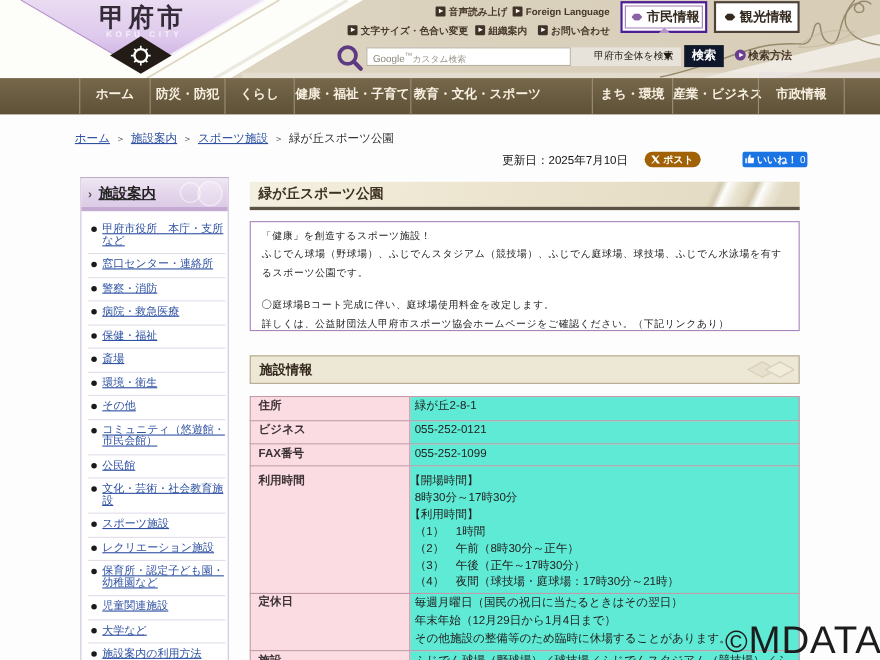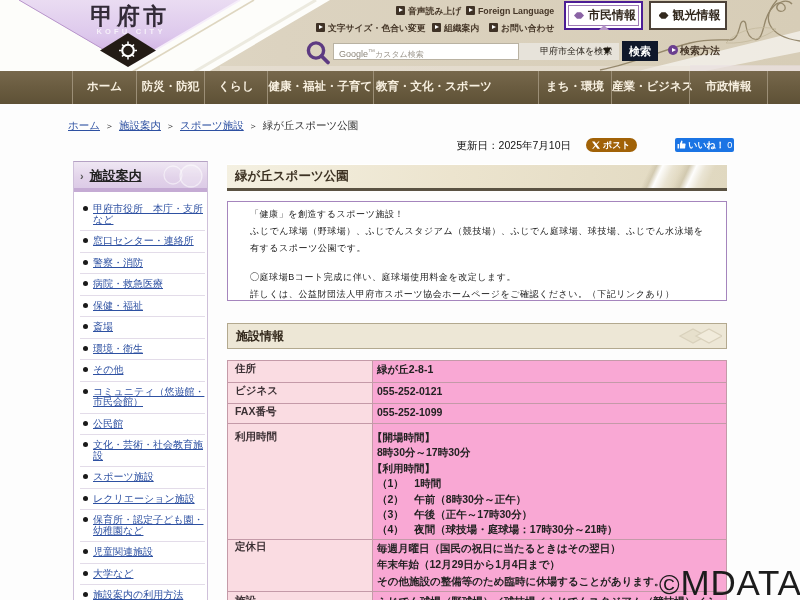--- a/index.html
+++ b/index.html
@@ -51,27 +51,27 @@
 #sbhead .arr{font-size:11px;color:#555;font-weight:bold;}
 #sblist{list-style:none;padding:7px 2px 4px 6px;}
 #sblist li{border-bottom:1px solid #e3dce9;padding:5px 0 5px 13px;position:relative;font-size:10px;line-height:10.5px;}
 #sblist li:last-child{border-bottom:none;}
 #sblist li:before{content:"";position:absolute;left:3px;top:7px;width:5px;height:5px;border-radius:50%;background:#1a1a1a;}
 #sblist a{color:#2e51a2;text-decoration:underline;}
 
 #main{position:absolute;left:227px;top:164px;width:500px;}
 #ptitle{height:27px;background:linear-gradient(100deg,#f4f0e1,#ece4ce 45%,#e0d8c0);border-top:1px solid #fff;border-bottom:3px solid #5a5242;font-size:12.5px;font-weight:bold;color:#3c3122;line-height:22px;padding-left:8px;position:relative;overflow:hidden;}
 #ptitle .streak{position:absolute;right:0;top:0;width:110px;height:24px;background:linear-gradient(115deg,rgba(255,255,255,0) 28%,rgba(172,162,132,.30) 33%,rgba(255,255,255,.95) 38%,rgba(255,255,255,.25) 47%,rgba(255,255,255,0) 54%,rgba(172,162,132,.30) 60%,rgba(255,255,255,.95) 66%,rgba(255,255,255,.3) 74%,rgba(255,255,255,0) 82%);}
-#intro{margin-top:10px;border:1px solid #a585bd;background:#fff;padding:4px 22px;font-size:9px;letter-spacing:0.55px;line-height:17px;color:#222;height:100px;overflow:hidden;}
+#intro{margin-top:10px;border:1px solid #a585bd;background:#fff;padding:4px 10px;font-size:9px;letter-spacing:0.55px;line-height:17px;color:#222;height:100px;overflow:hidden;}
 #intro p+p{margin-top:12px;}
 #secbar{margin-top:22px;height:26px;background:#ede7d6;border:1px solid #b3a98f;font-size:12px;font-weight:bold;color:#33291c;line-height:24px;padding-left:8px;position:relative;overflow:hidden;}
 #facts{margin-top:11px;border-collapse:collapse;width:500px;table-layout:fixed;}
 #facts td{border:1px solid #c49aa8;vertical-align:top;font-size:10.5px;color:#222;}
 #facts td.l{background:#fadce2;width:145px;font-weight:bold;padding:1px 0 0 7px;color:#3c3135;}
-#facts td.v{background:#f9a8d4;padding:1px 0 0 4px;line-height:15.8px;font-weight:bold;}
+#facts td.v{background:#5eead4;padding:1px 0 0 4px;line-height:15.8px;}
 #facts tr.rw4 td{padding-top:6px;}#facts tr.rw4 td.v{line-height:15.4px;}
 #facts tr.rw5 td{padding-top:0;}#facts tr.rw5 td.v{line-height:16.3px;}
 #facts tr.rw6 td{padding-top:2px;}
 #facts .br{margin-left:-5px;}
 
 #wm{position:absolute;left:659px;top:563px;font-size:35px;font-weight:500;color:#1c1c1c;letter-spacing:0.8px;}
 </style>
 </head>
 <body>
 <div id="page">

